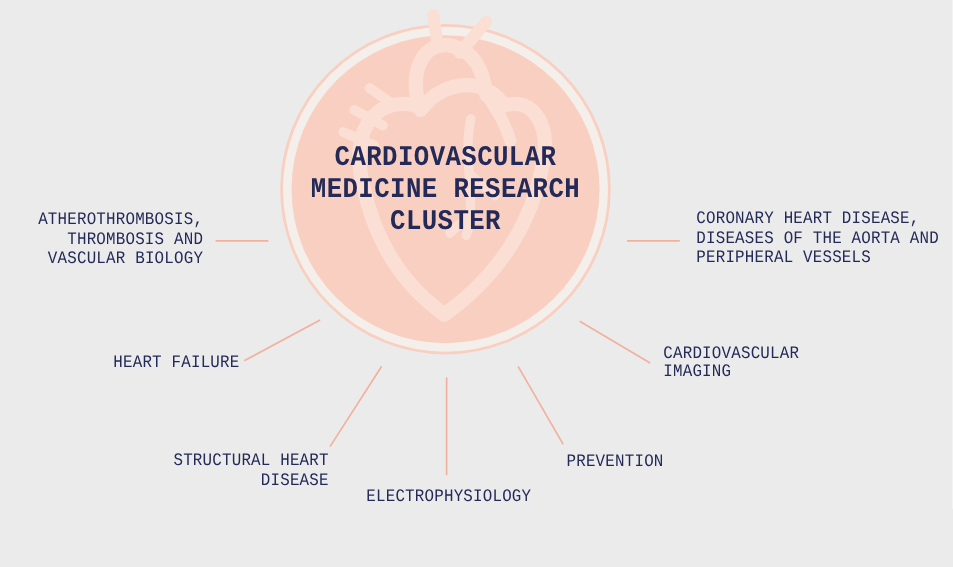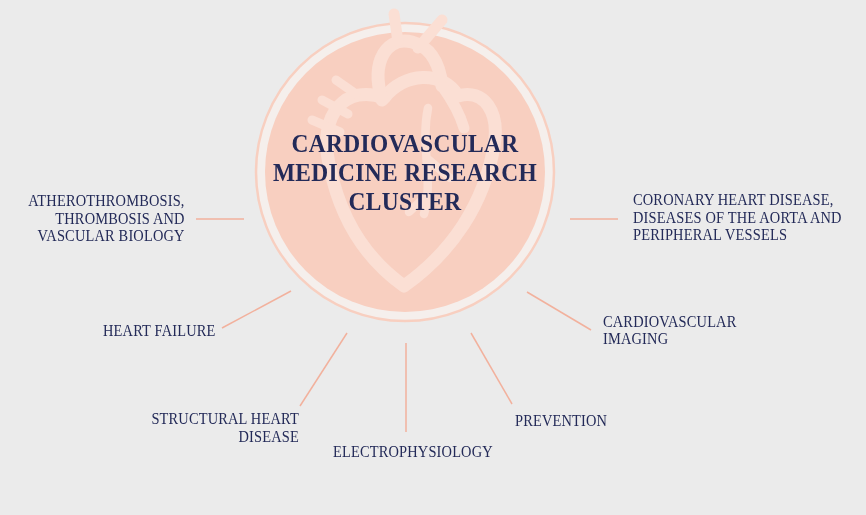--- a/index.html
+++ b/index.html
@@ -5,21 +5,21 @@
   html, body {
     margin: 0;
     padding: 0;
   }
   #stage {
     position: relative;
     width: 866px;
     height: 515px;
     background: #ebebeb;
     overflow: hidden;
-    font-family: Liberation Serif, serif;
+    font-family: Liberation Mono, monospace;
   }
   .stage-svg {
     position: absolute;
     left: 0;
     top: 0;
   }
   .label {
     position: absolute;
     color: #232a58;
     font-size: 16px;

